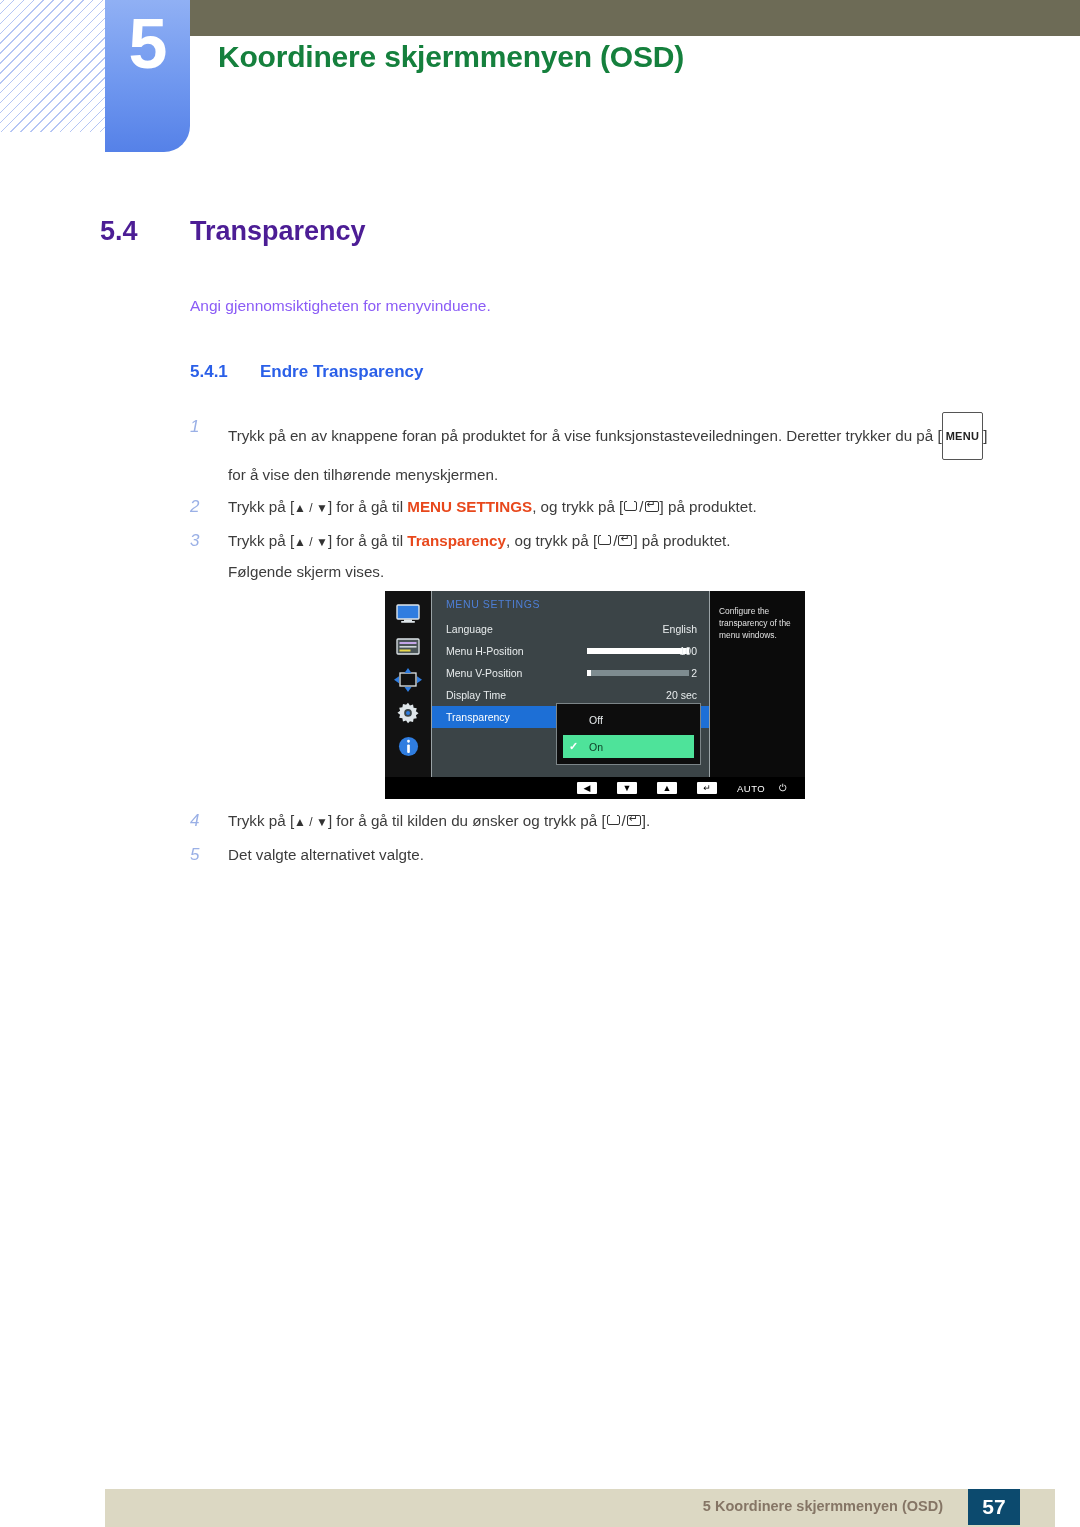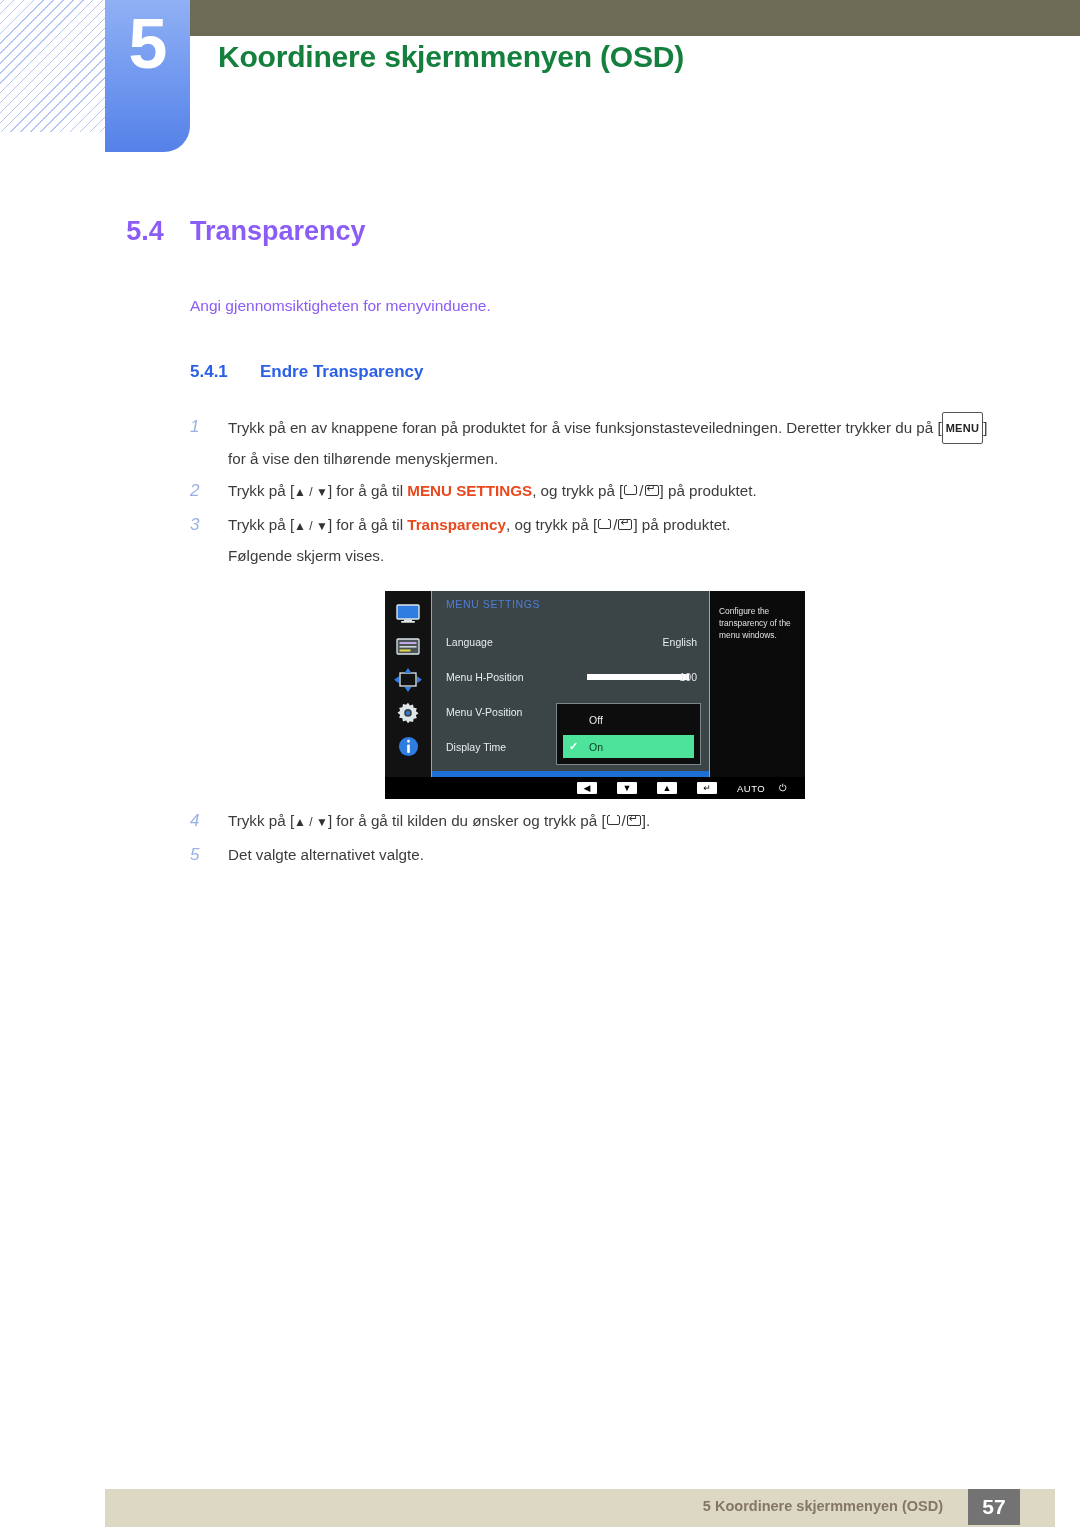--- a/index.html
+++ b/index.html
@@ -64,22 +64,21 @@
     letter-spacing: -0.2px;
     z-index: 4;
   }
 
   
   .h2-row {
     position: absolute;
     left: 100px; top: 216px;
     display: flex;
     align-items: baseline;
-    color: #8b5cf6;
-    text-align: center;
+    color: #4c1d95;
   }
   .h2-num {
     font-size: 27px;
     font-weight: bold;
     width: 90px;
   }
   .h2-text {
     font-size: 27px;
     font-weight: bold;
   }
@@ -139,21 +138,21 @@
     font-weight: bold;
   }
   .kbd-menu {
     display: inline-block;
     font-size: 11px;
     font-weight: bold;
     letter-spacing: 0.3px;
     color: #222;
     border: 1px solid #555;
     border-radius: 2px;
-    padding: 8px 3px;
+    padding: 16px 3px;
     line-height: 14px;
     vertical-align: 1px;
     background: #fff;
   }
   .arrow-up, .arrow-dn {
     display: inline-block;
     font-size: 12px;
     color: #333;
     vertical-align: 0px;
   }
@@ -238,21 +237,20 @@
   .osd-rows {
     position: absolute;
     left: 0; top: 27px;
     width: 100%;
   }
   .osd-row {
     position: relative;
     height: 22px;
     display: flex;
     align-items: center;
-    margin-top: 13px;
   }
   .osd-row-label {
     position: absolute;
     left: 14px;
     font-size: 10.5px;
     color: #e8eced;
   }
   .osd-row-value {
     position: absolute;
     right: 12px;
@@ -370,21 +368,21 @@
     font-size: 14.5px;
     font-weight: bold;
     color: #857565;
   }
   .page-box {
     position: absolute;
     left: 863px;
     top: 0;
     width: 52px;
     height: 36px;
-    background: #737373;
+    background: #0c4a6e;
     display: flex;
     align-items: center;
     justify-content: center;
   }
   .page-num {
     color: #ffffff;
     font-size: 21px;
     font-weight: bold;
   }
 </style>

